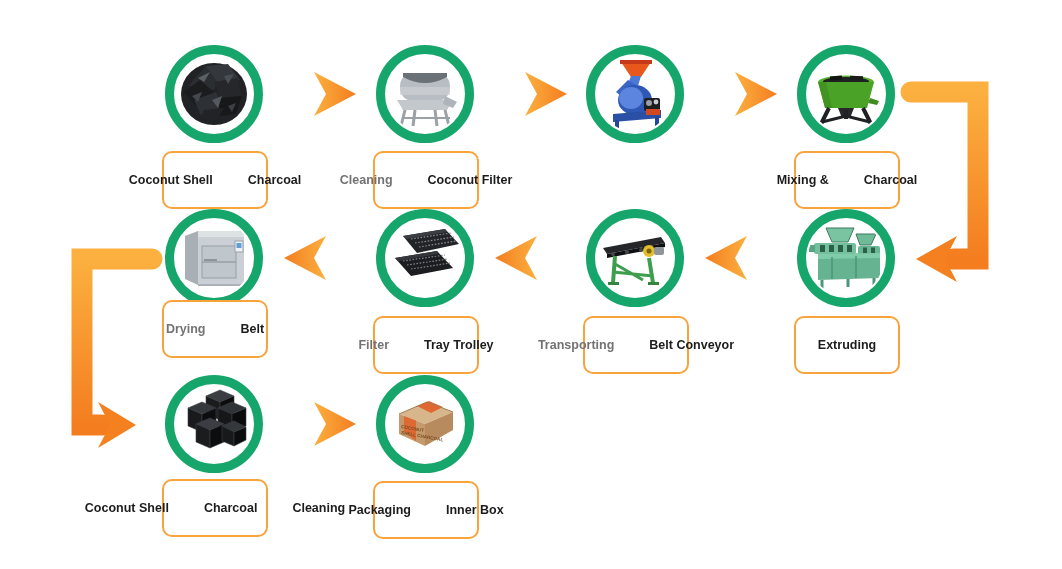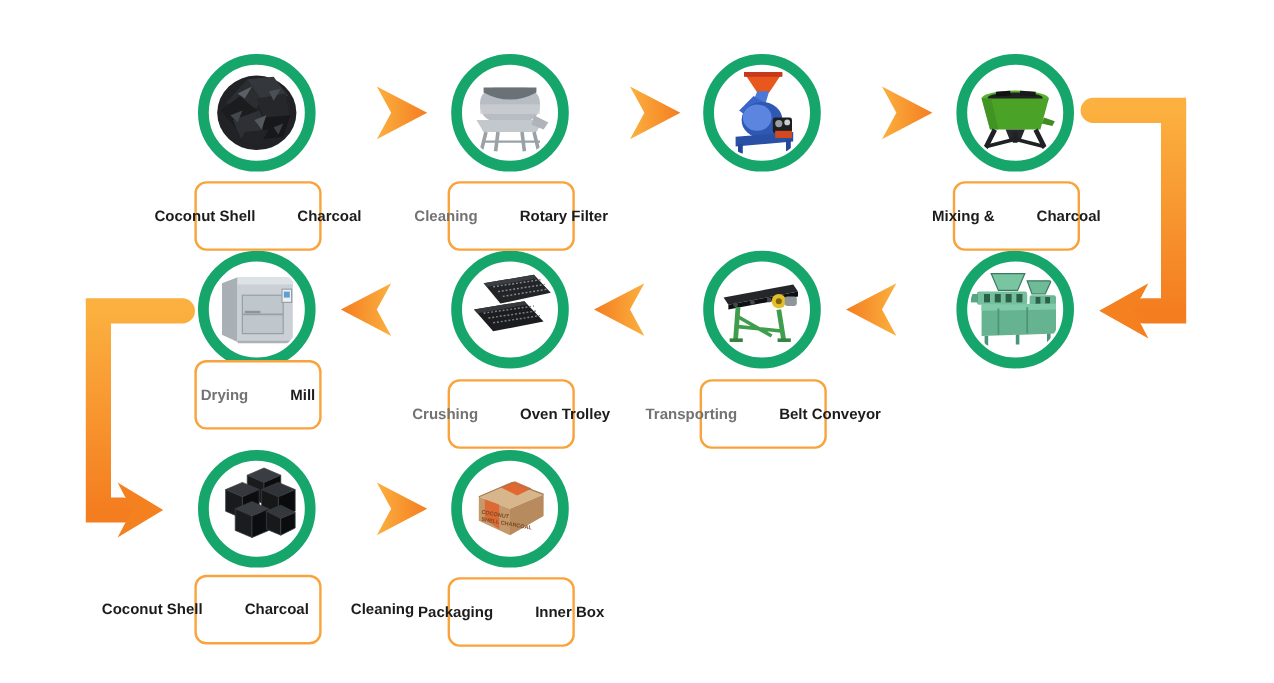--- a/index.html
+++ b/index.html
@@ -218,38 +218,41 @@
       </svg>
     </div>
   </div>
 
   <div class="label" style="left:162px;top:151px">
     <span class="line">Coconut Shell</span>
     <span class="line">Charcoal</span>
   </div>
   <div class="label" style="left:373px;top:151px">
     <span class="line green">Cleaning</span>
-    <span class="line">Rotary Filter</span>
+    <span class="line">Coconut Filter</span>
   </div>
   <div class="label" style="left:794px;top:151px">
     <span class="line">Mixing &amp;</span>
     <span class="line">Charcoal</span>
   </div>
 
   <div class="label" style="left:162px;top:300px">
     <span class="line green">Drying</span>
-    <span class="line">Mill</span>
+    <span class="line">Belt</span>
   </div>
   <div class="label" style="left:373px;top:316px">
-    <span class="line green">Crushing</span>
-    <span class="line">Oven Trolley</span>
+    <span class="line green">Filter</span>
+    <span class="line">Tray Trolley</span>
   </div>
   <div class="label" style="left:583px;top:316px">
     <span class="line green">Transporting</span>
     <span class="line">Belt Conveyor</span>
+  </div>
+  <div class="label" style="left:794px;top:316px">
+    <span class="line">Extruding</span>
   </div>
 
   <div class="label" style="left:162px;top:479px">
     <span class="line">Coconut Shell</span>
     <span class="line">Charcoal</span>
     <span class="line">Cleaning</span>
   </div>
   <div class="label" style="left:373px;top:481px">
     <span class="line">Packaging</span>
     <span class="line">Inner Box</span>

